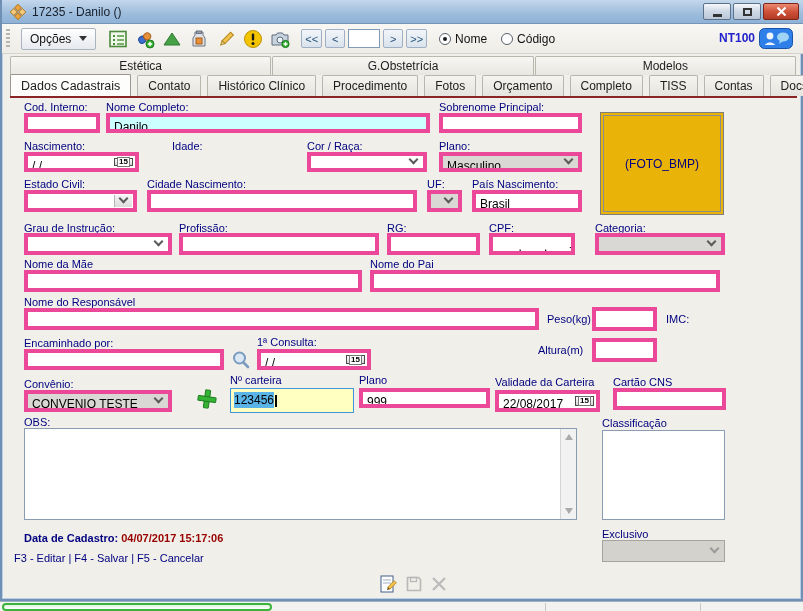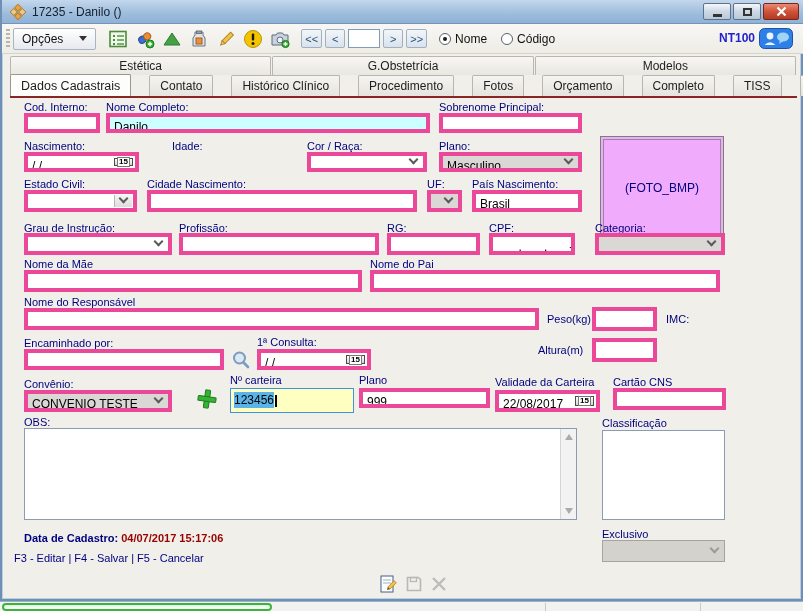--- a/index.html
+++ b/index.html
@@ -20,22 +20,22 @@
     display:flex;align-items:center;justify-content:center;}
   .wbtn.close{width:36px;background:linear-gradient(#eb8a72,#d0523a 50%,#b23a24);border-color:#7c2517;}
   .g-min{width:9px;height:3px;background:#333;margin-top:7px;}
   .g-max{width:9px;height:8px;border:2px solid #333;}
   
   .toolbar{position:absolute;left:0;top:24px;width:803px;height:30px;
     background:linear-gradient(#f8f7f4,#eeece6);border-bottom:1px solid #d6d3ca;
     display:flex;align-items:center;}
   .grip{width:4px;height:20px;margin:0 3px 0 4px;
     background:repeating-linear-gradient(#b8b5ad 0 2px,transparent 2px 4px);flex:none;}
-  .optbtn{height:22px;padding:0 8px;margin-right:8px;display:flex;align-items:center;gap:16px;
-    border:1px solid #aab4c0;border-radius:2px;background:linear-gradient(#ffffff,#e6e9ee);font-size:12px;color:#111;}
+  .optbtn{height:22px;padding:0 8px;margin-right:8px;display:flex;align-items:center;gap:8px;
+    border:1px solid #aab4c0;border-radius:2px;background:linear-gradient(#ffffff,#e6e9ee);font-size:12px;color:#111;margin-left:8px;}
   .caret{width:0;height:0;border-left:4px solid transparent;border-right:4px solid transparent;border-top:5px solid #333;}
   .tbtn{width:27px;height:24px;border:1px solid transparent;display:flex;align-items:center;justify-content:center;flex:none;}
   .navgrp{display:flex;align-items:center;gap:3px;margin-left:8px;}
   .navbtn{min-width:20px;height:19px;padding:0 3px;border:1px solid #9fb0c4;border-radius:2px;
     background:linear-gradient(#f2f6fa,#d9e2ec);font-size:11px;color:#28527c;
     display:flex;align-items:center;justify-content:center;}
   .navinp{width:32px;height:19px;border:1px solid #7f9db9;font-size:12px;padding:0 2px;}
   .radios{display:flex;align-items:center;gap:14px;margin-left:12px;font-size:12px;color:#111;}
   .radio{display:flex;align-items:center;gap:4px;}
   .rdot{width:12px;height:12px;border:1px solid #58606b;border-radius:50%;background:#fff;position:relative;}
@@ -43,40 +43,40 @@
   .nt{position:absolute;right:46px;top:31px;font-size:12px;font-weight:bold;color:#2222cc;}
   .chatico{position:absolute;right:8px;top:28px;}
   
   .tabs1{position:absolute;left:8px;top:56px;width:787px;height:19px;display:flex;}
   .tab1{flex:1;border:1px solid #b9b6ae;border-bottom:none;border-radius:2px 2px 0 0;
     background:linear-gradient(#f7f6f3,#e9e7e1);font-size:12px;color:#1d1d1d;
     display:flex;align-items:center;justify-content:center;margin-right:1px;}
   .tabs2{position:absolute;left:8px;top:75px;height:21px;display:flex;}
   .tab2{border:1px solid #b9b6ae;border-bottom:none;border-radius:2px 2px 0 0;
     background:linear-gradient(#f5f4f0,#e6e4de);font-size:12px;color:#1d1d1d;
-    display:flex;align-items:center;justify-content:center;padding:0 10px;margin-right:18px;white-space:nowrap;}
+    display:flex;align-items:center;justify-content:center;padding:0 10px;margin-right:6px;white-space:nowrap;}
   .tab2.active{background:#fdfdfb;border-color:#9a978f;font-size:12.5px;position:relative;top:-1px;height:22px;z-index:2;}
   .maroon{position:absolute;left:8px;top:96px;width:787px;height:2px;background:#8b2424;}
   
   .lbl{position:absolute;font-size:11px;line-height:12px;color:#000080;white-space:nowrap;}
   .txt{position:absolute;background:#fff;border:4px solid #ec4899;font-size:12px;color:#000;
     padding:3px 4px 0 4px;white-space:nowrap;overflow:hidden;}
   .cyan{background:#ccffff;}
   .graybg{background:#d9d8d4;}
   .chev{position:absolute;right:6px;top:50%;width:7px;height:7px;margin-top:-6px;
     border-right:2px solid #5a5a5a;border-bottom:2px solid #5a5a5a;transform:rotate(45deg);}
   .combobtn{position:absolute;right:1px;top:1px;bottom:1px;width:18px;
     background:linear-gradient(#f5f5f5,#dcdcdc);border-left:1px solid #b5b5b5;}
   .combobtn .chev{right:5px;}
   .calbtn{position:absolute;right:2px;top:2px;bottom:2px;width:19px;
     background:linear-gradient(#ffffff,#d5d5d5);border:1px solid #4a4a4a;
     font-size:8px;font-weight:bold;color:#000;display:flex;align-items:center;justify-content:center;}
   .calbtn i{font-style:normal;border:1px solid #777;padding:0 1px;background:#fff;line-height:8px;}
   .photo{position:absolute;left:598px;top:112px;width:124px;height:103px;border:1px solid #7d7d7d;
-    background:#f0abfc;padding:2px;margin-top:24px;}
+    background:#eab308;padding:2px;}
   .photo .inner{width:100%;height:100%;border:1px solid #8d8d8d;display:flex;align-items:center;justify-content:center;
     font-size:12px;color:#000080;}
   .obsbox{position:absolute;left:22px;top:428px;width:553px;height:92px;background:#fff;border:1px solid #8a9cb2;}
   .scrollcol{position:absolute;right:0;top:0;bottom:0;width:16px;background:#f2f2f2;border-left:1px solid #d5d5d5;}
   .sarr{position:absolute;left:4px;width:0;height:0;border-left:4px solid transparent;border-right:4px solid transparent;}
   .sarr.up{top:5px;border-bottom:6px solid #aaa;}
   .sarr.dn{bottom:5px;border-top:6px solid #aaa;}
   .classbox{position:absolute;left:600px;top:430px;width:123px;height:90px;background:#fff;border:1px solid #8a9cb2;}
   .focusfield{position:absolute;left:228px;top:388px;width:124px;height:25px;background:#ffffc2;
     border:1px solid #3a96dd;font-size:12px;padding:4px 3px 0 3px;white-space:nowrap;}

